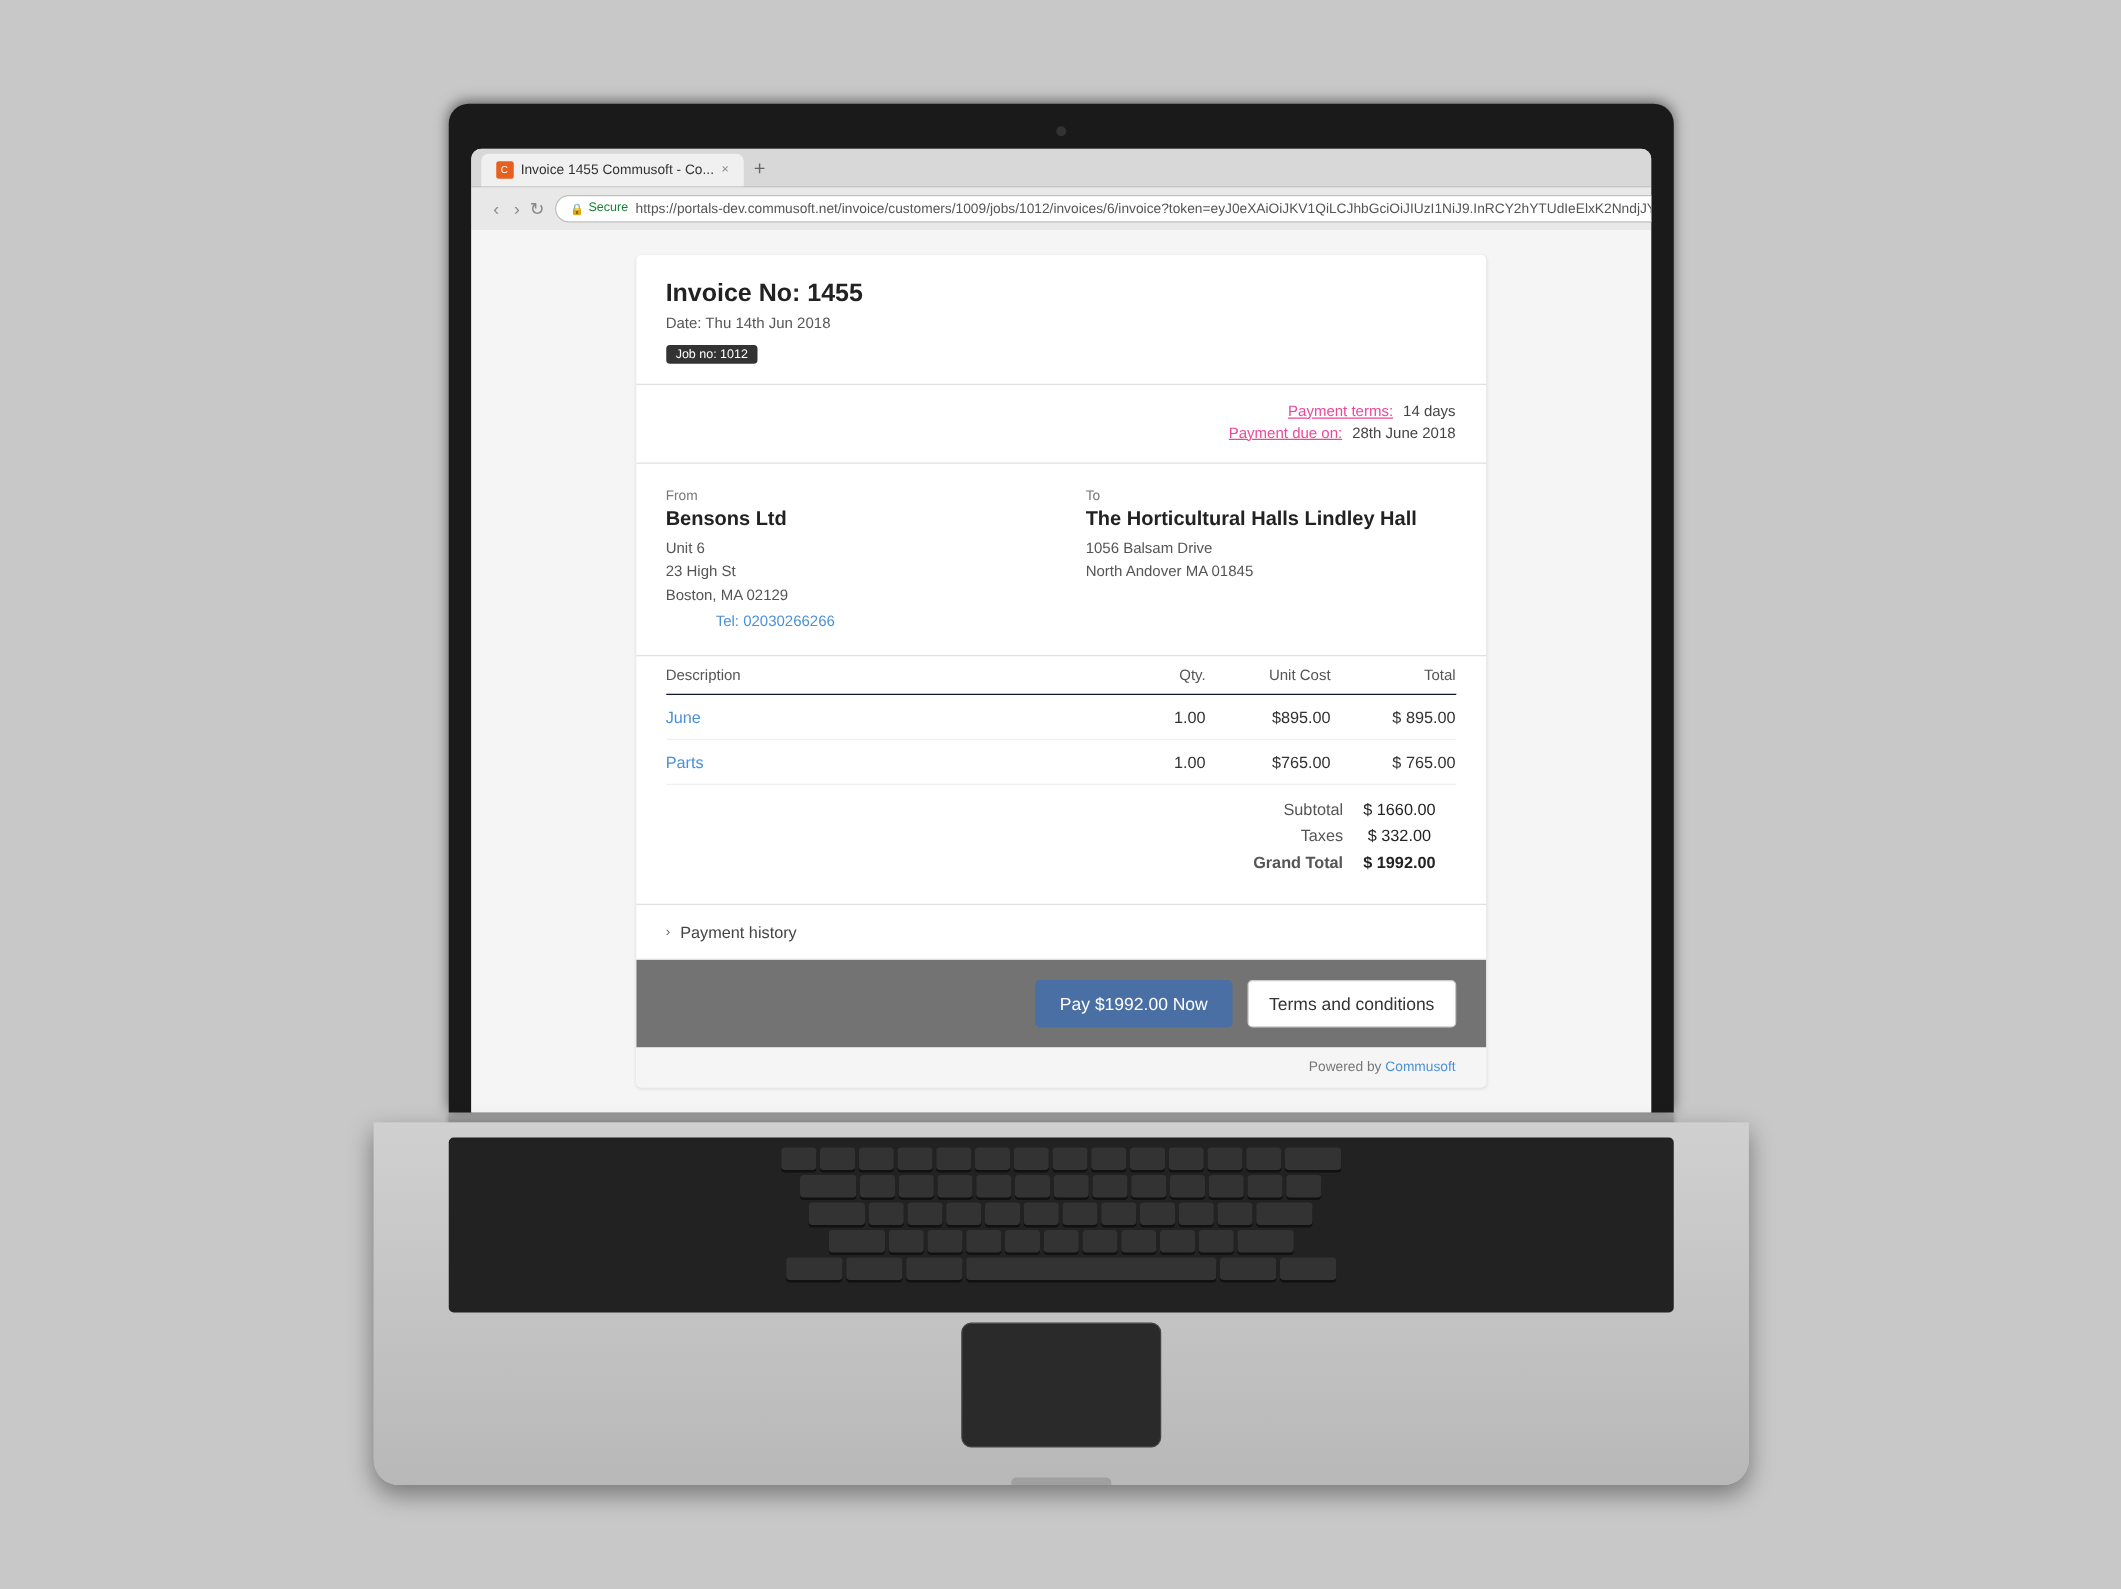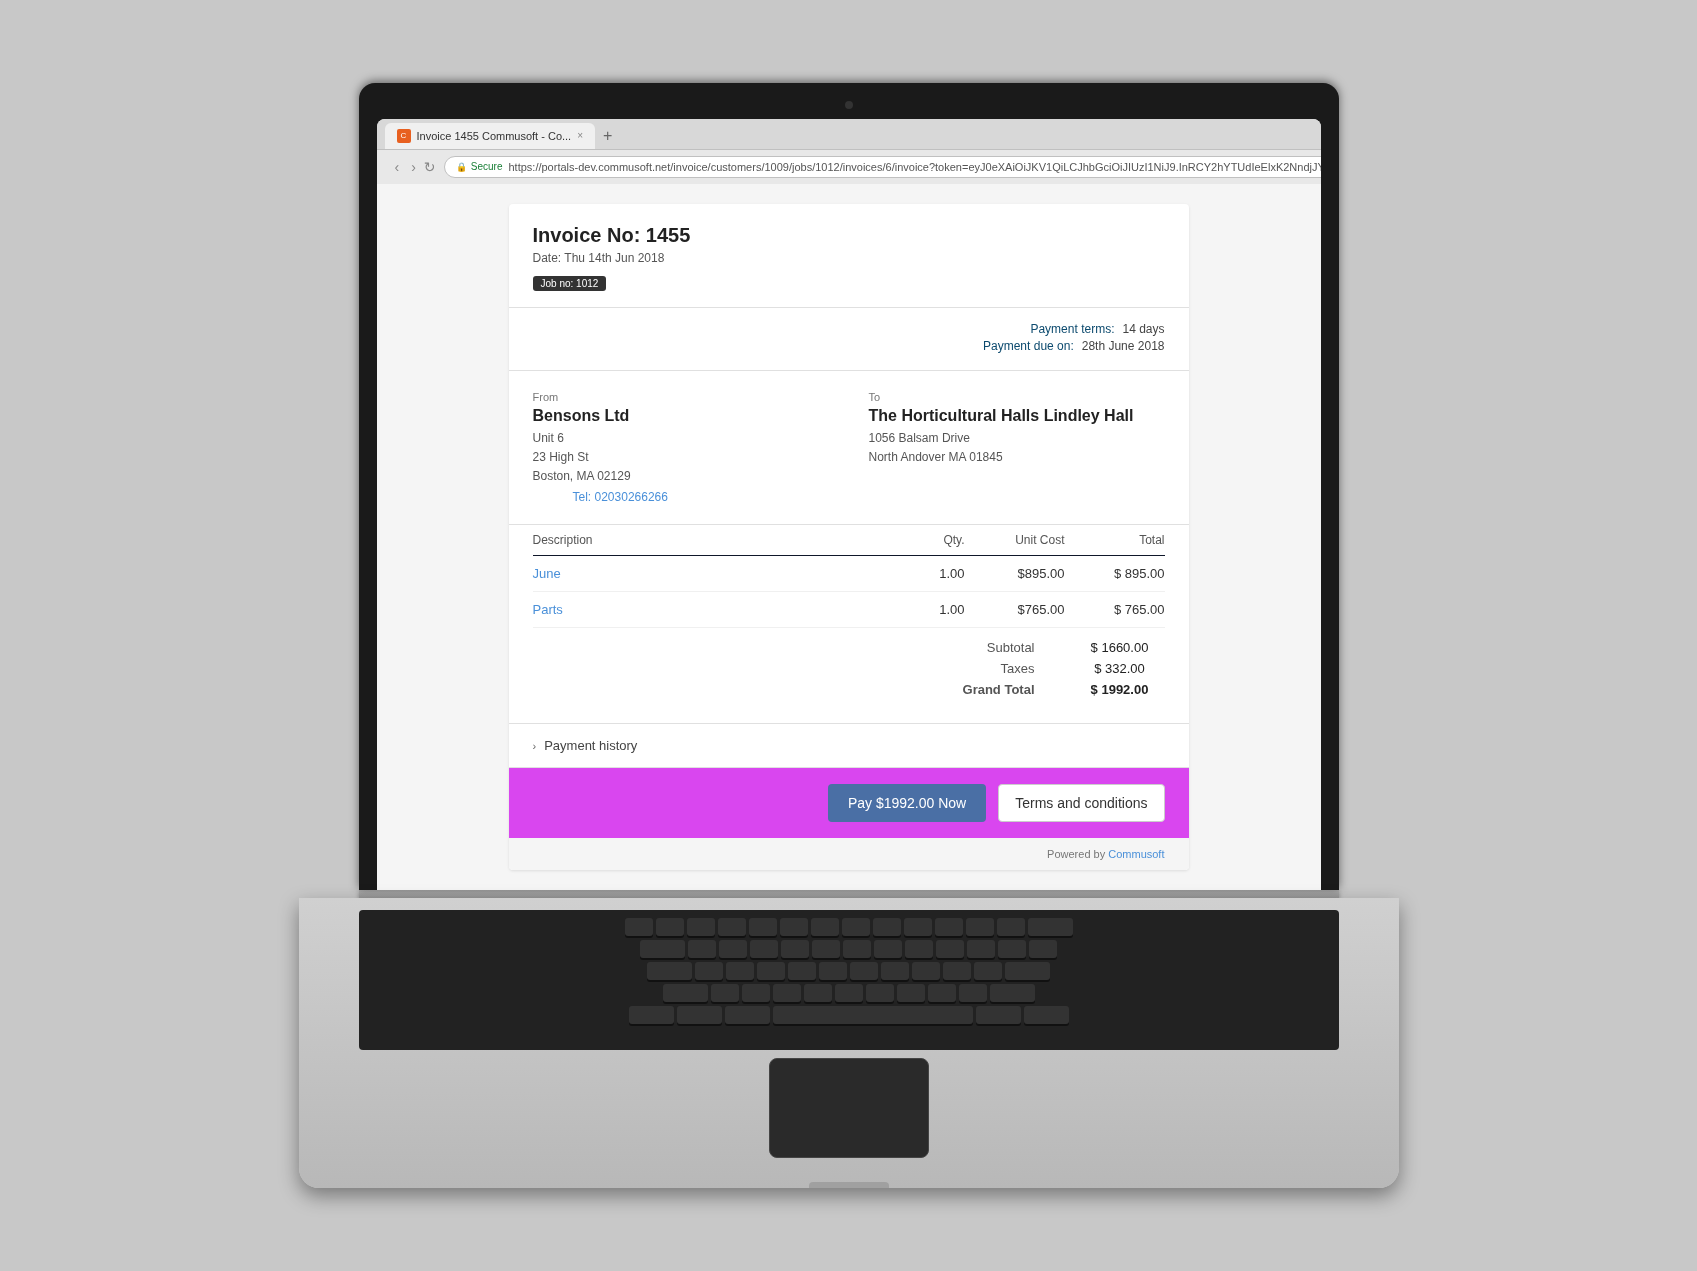--- a/index.html
+++ b/index.html
@@ -212,21 +212,22 @@
     }
 
     .meta-row {
       display: flex;
       justify-content: flex-end;
       gap: 8px;
       margin-bottom: 3px;
     }
 
     .meta-label {
-      color: #0c4a6e;
+      color: #ec4899;
+      text-decoration: underline;
     }
 
     .parties-section {
       padding: 20px 24px;
       display: flex;
       gap: 40px;
       border-bottom: 1px solid #e0e0e0;
     }
 
     .party {
@@ -305,21 +306,20 @@
     }
 
     .totals-section {
       padding: 12px 24px 20px 24px;
       border-bottom: 1px solid #e0e0e0;
     }
 
     .total-row {
       display: flex;
       justify-content: flex-end;
-      gap: 40px;
       margin-bottom: 6px;
       font-size: 13px;
     }
 
     .total-label {
       color: #555;
       min-width: 80px;
       text-align: right;
     }
 
@@ -351,21 +351,21 @@
     .chevron-icon {
       color: #666;
       font-size: 11px;
     }
 
     .invoice-actions {
       padding: 16px 24px;
       display: flex;
       justify-content: flex-end;
       gap: 12px;
-      background: #d946ef;
+      background: #737373;
     }
 
     .btn-pay {
       background: #4a6fa5;
       color: white;
       border: none;
       border-radius: 4px;
       padding: 10px 20px;
       font-size: 14px;
       font-weight: 500;

